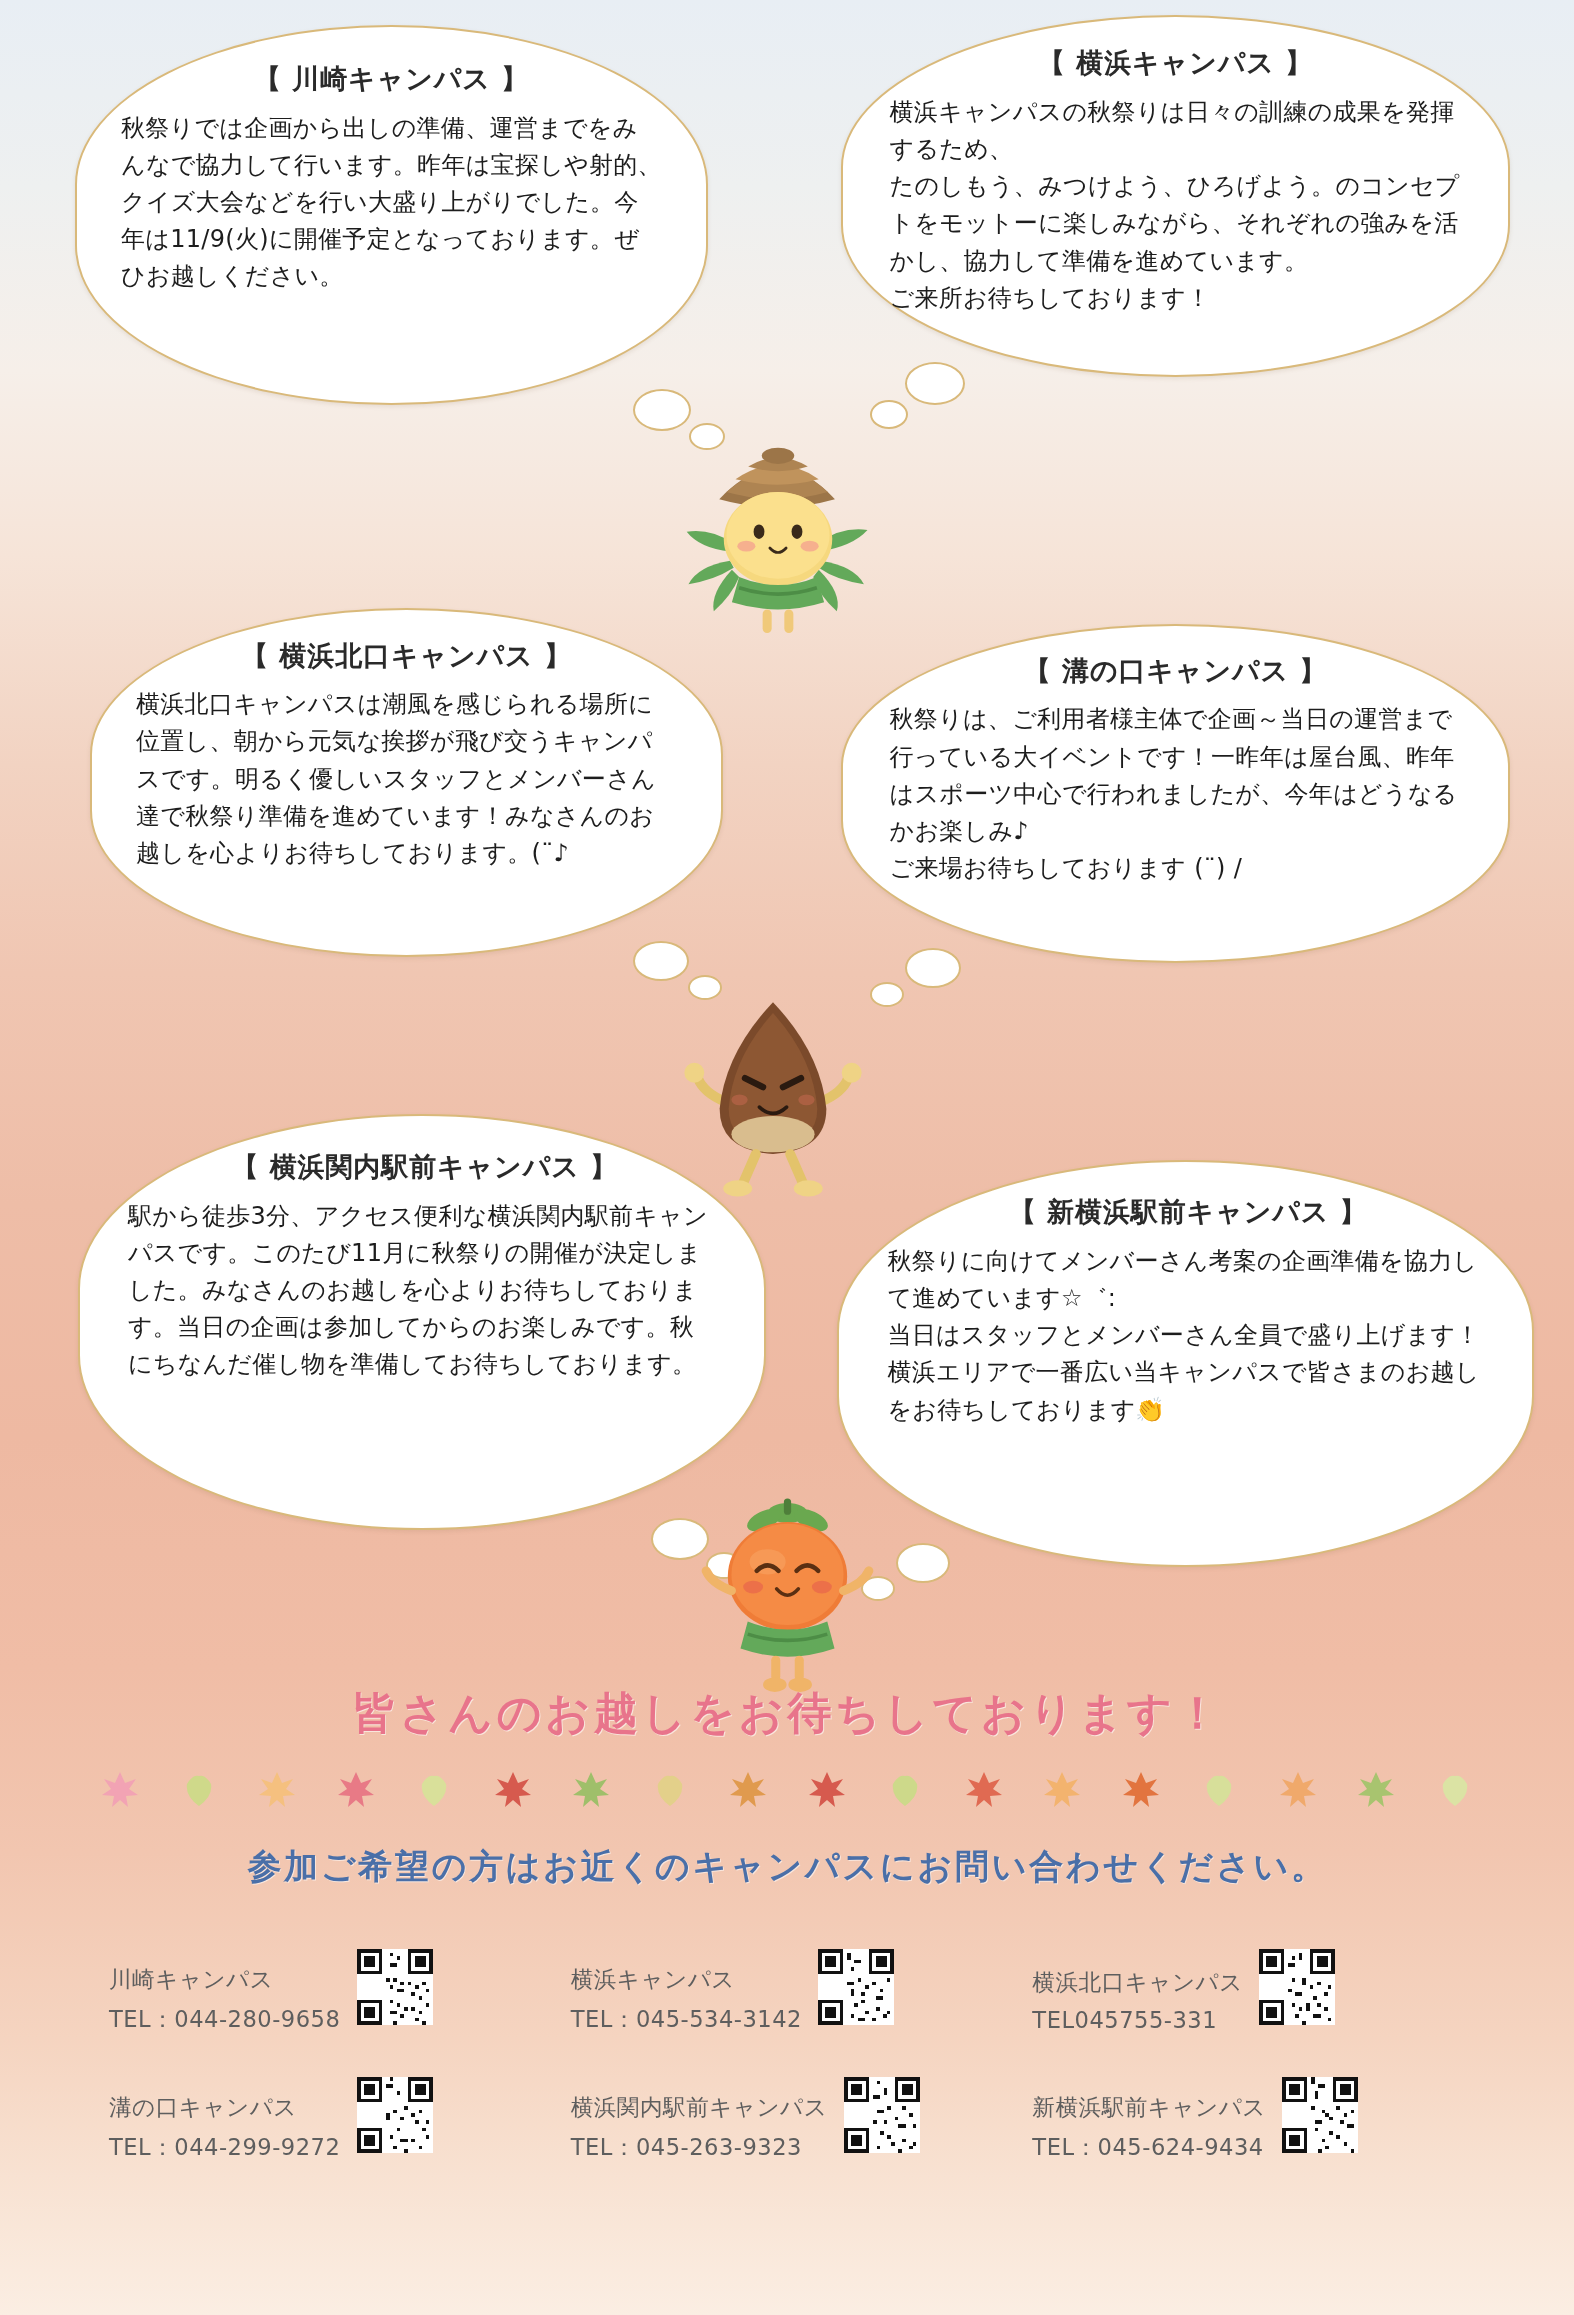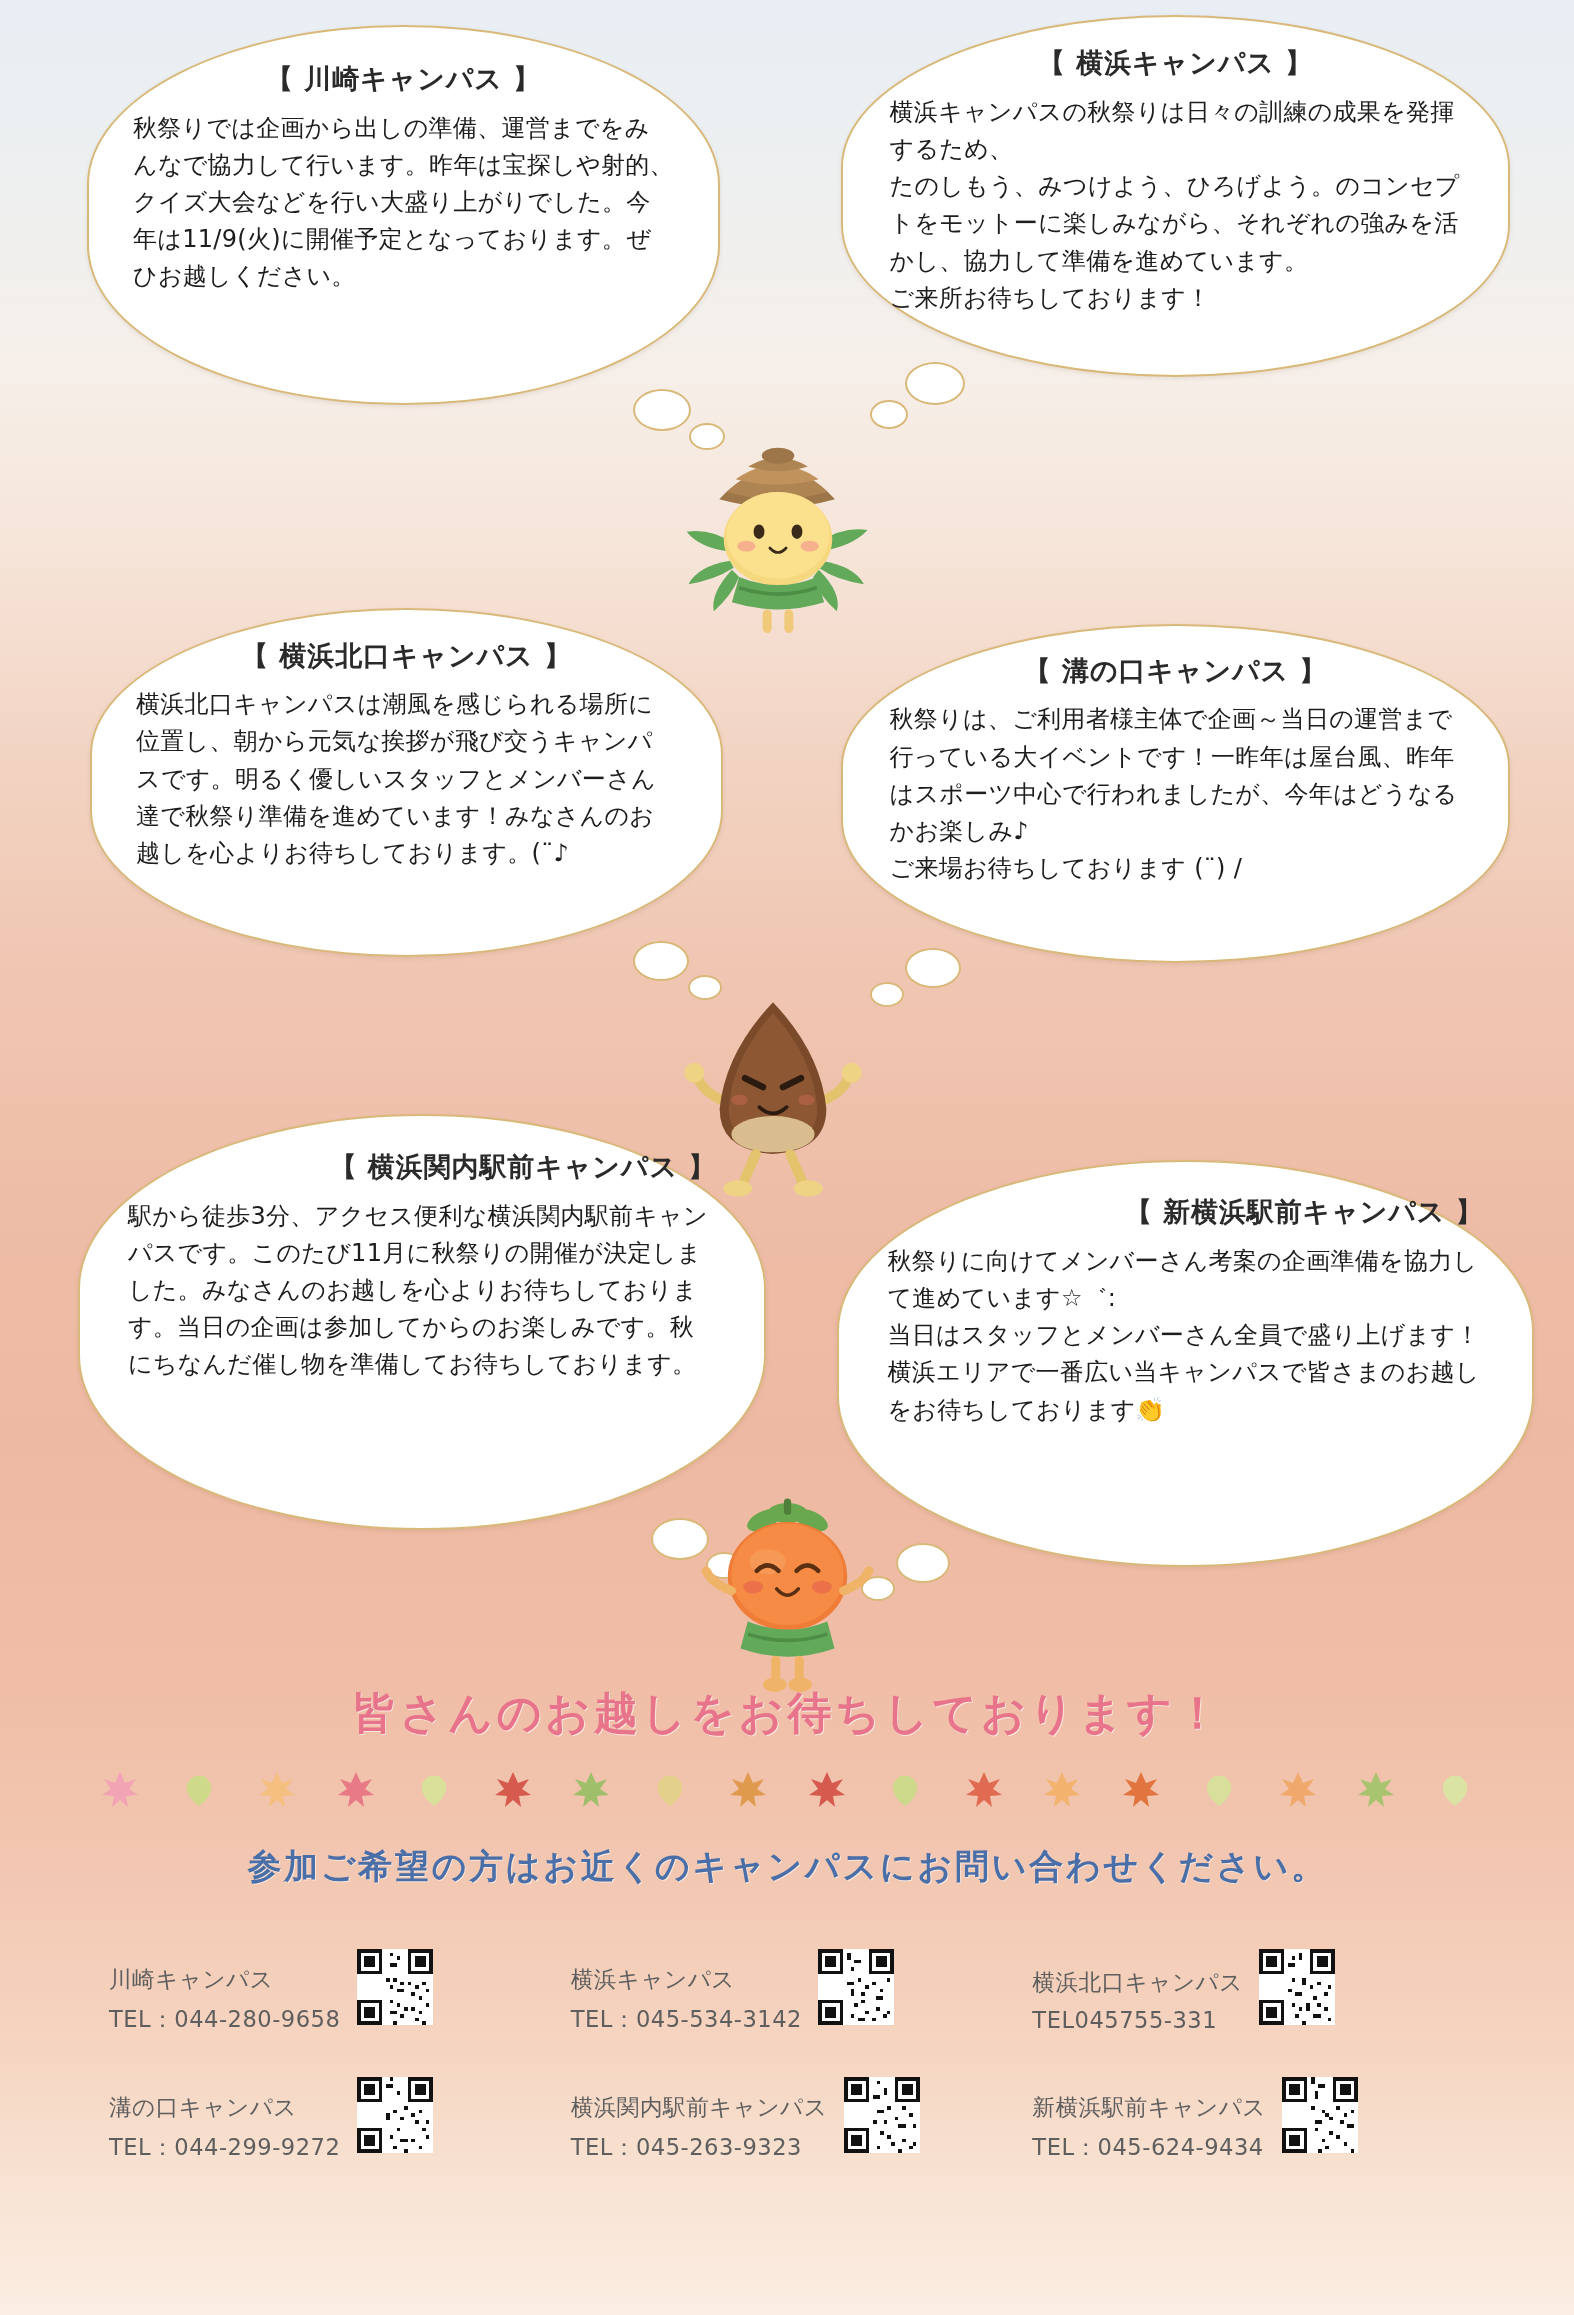--- a/index.html
+++ b/index.html
@@ -54,33 +54,33 @@
   .b-title {
     font-size: 27px;
     font-weight: bold;
     color: #2a2a2a;
     text-align: center;
     letter-spacing: 0.9px;
     margin-bottom: 12.7px;
     white-space: nowrap;
   }
   .b-title.left {
-    text-align: right;
+    text-align: center;
     padding-left: 5.4px;
   }
   .b-body {
     font-size: 24px;
     line-height: 1.55;
     color: #1d1d1d;
     letter-spacing: 0.3px;
     text-align: left;
   }
 
   
-  #bubble-kawasaki      { left: 87px;  top: 25px;   width: 633px;  height: 380px; text-decoration: underline; }
+  #bubble-kawasaki      { left: 75px;  top: 25px;   width: 633px;  height: 380px; text-decoration: underline; }
   #bubble-kawasaki .inner { top: 9%; }
   #bubble-yokohama      { left: 841px; top: 14.5px;   width: 669px;  height: 362px; }
   #bubble-kitaguchi     { left: 90px; top: 608px;  width: 633px;  height: 349px; }
   #bubble-mizonokuchi   { left: 841px; top: 624px;  width: 669px;  height: 339px; }
   #bubble-kannai        { left: 78px;  top: 1114px; width: 688px;  height: 416px; }
   #bubble-shinyokohama  { left: 837px; top: 1160px; width: 697px;  height: 407px; text-decoration: underline; }
 
   
   .tail {
     position: absolute;

